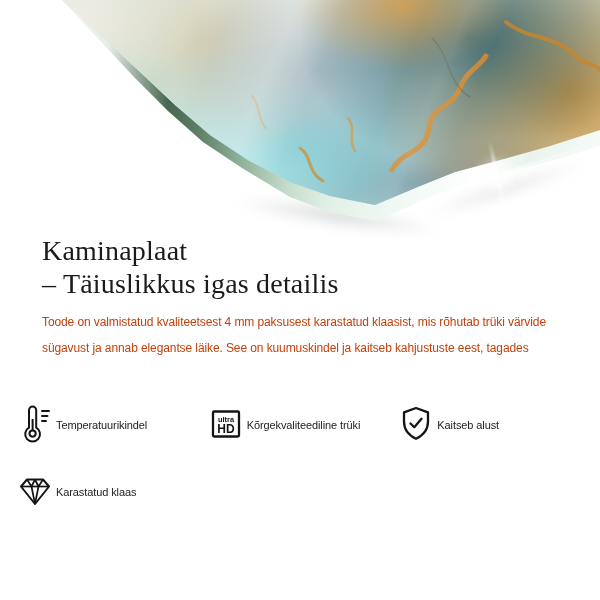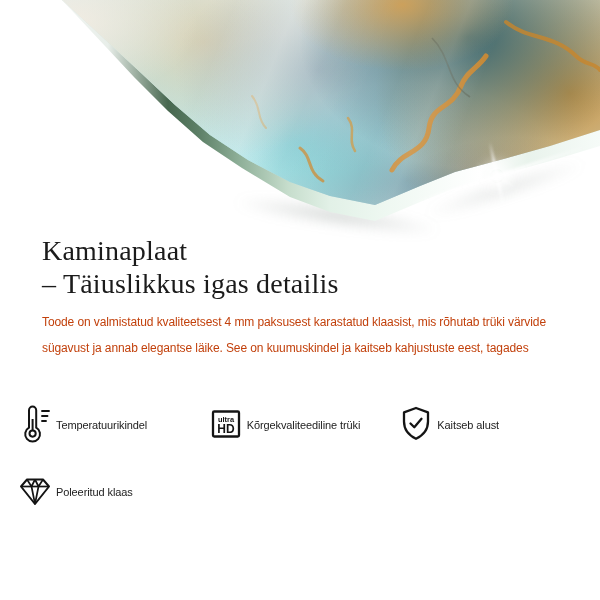--- a/index.html
+++ b/index.html
@@ -164,19 +164,19 @@
     </div>
 
     <div class="cell">
       <div class="ic">
         <svg width="42" height="42" viewBox="0 0 42 42" fill="none" stroke="#141414">
           <path d="M13,9.5 H29 L35,16.5 L21,34 L7,16.5 Z" stroke-width="2" stroke-linejoin="round"></path>
           <path d="M7,16.5 H35" stroke-width="1.7"></path>
           <path d="M13,9.5 L17.5,16.5 L21,34 M29,9.5 L24.5,16.5 L21,34 M21,9.5 L17.5,16.5 M21,9.5 L24.5,16.5" stroke-width="1.7" stroke-linejoin="round"></path>
         </svg>
       </div>
-      <div class="lbl">Poleeritud klaas</div>
+      <div class="lbl">Karastatud klaas</div>
     </div>
 
 
 
   </div>
 </div>
 
 </body></html>

